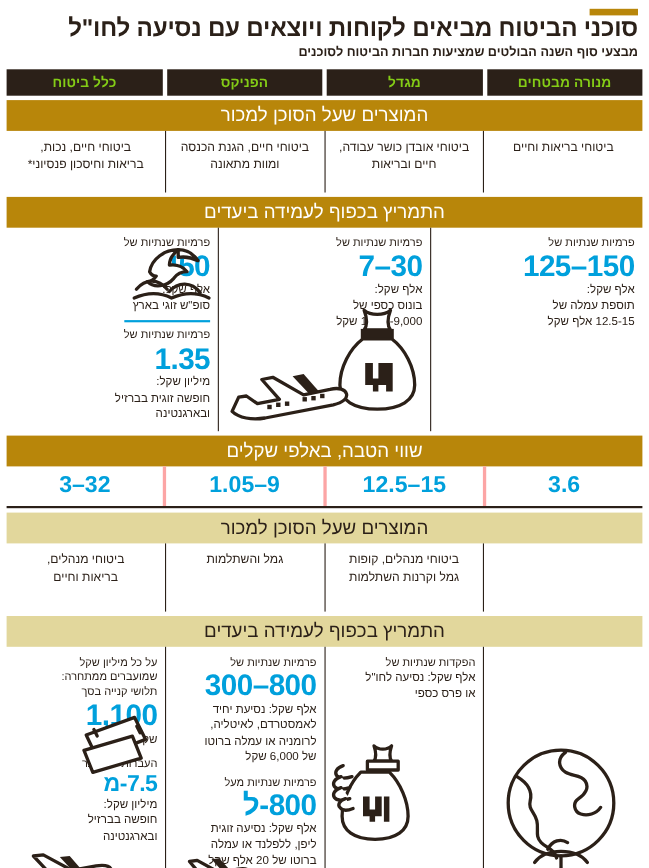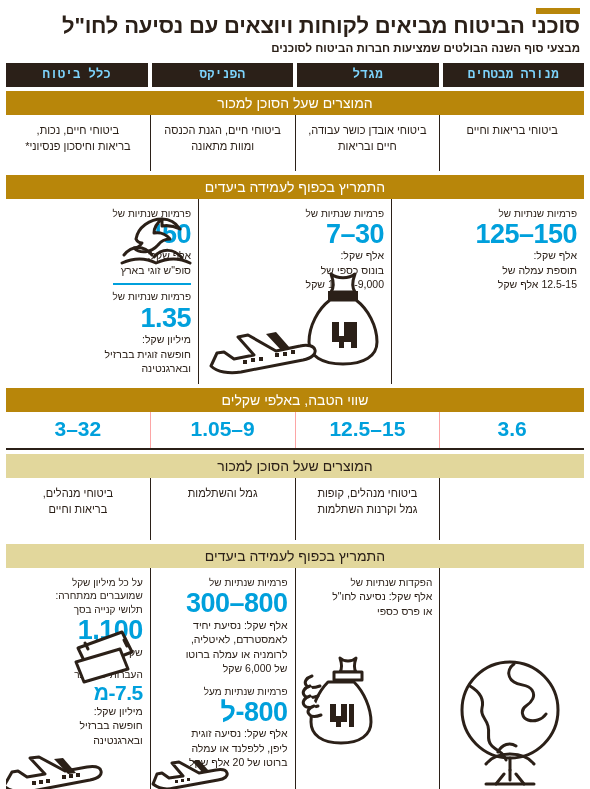--- a/index.html
+++ b/index.html
@@ -18,27 +18,27 @@
     line-height:1.12;
   }
   .subtitle{
     text-align:right;padding:3px 10px 0 10px;
     font-size:11.5px;font-weight:bold;color:#2b2018;
   }
 
   
   .colhead{display:flex;flex-direction:row;gap:4px;margin:9px 6px 0 6px;}
   .colhead .cell{
-    flex:1;background:#2b2018;color:#7dd3fc;text-align:center;
-    font-size:12.5px;font-weight:bold;padding:5px 0 5px 0;letter-spacing:.1px;font-family:Liberation Mono, monospace;
+    flex:1;background:#2b2018;color:#84cc16;text-align:center;
+    font-size:12.5px;font-weight:bold;padding:5px 0 5px 0;letter-spacing:.1px;
   }
 
   
   .band{
-    margin:4px 6px 0 6px;text-align:center;font-size:14px;
+    margin:4px 6px 0 6px;text-align:center;font-size:17px;
     padding:4px 0 4px 0;font-weight:normal;
   }
   .band.gold{background:#b8860a;color:#ffffff;}
   .band.khaki{background:#e2d79c;color:#2b2018;}
 
   
   .row{display:flex;flex-direction:row;margin:0 6px;}
   .row > .col{
     flex:1;position:relative;box-sizing:border-box;
     padding:8px 7px 8px 7px;
@@ -68,21 +68,21 @@
   .big.sm{font-size:21px;}
   .tail{font-size:10.5px;color:#2b2018;line-height:1.38;}
   .divider-line{height:2px;background:#00a0dc;width:78px;margin:6px 0 5px auto;}
   .gap{height:9px;}
 
   
   .row.values > .col{
     text-align:center;font-size:21px;font-weight:bold;color:#00a0dc;
     padding:5px 0 7px 0;direction:ltr;unicode-bidi:plaintext;
   }
-  .row.values > .col + .col{border-right:1px solid #fca5a5;}
+  .row.values > .col + .col{border-right:3px solid #fca5a5;}
 
   
   .art{position:absolute;pointer-events:none;}
   .art svg{display:block;}
   .stroke{fill:none;stroke:#2b2018;stroke-width:3;stroke-linejoin:round;stroke-linecap:round;}
   .fill-dark{fill:#2b2018;}
   .fill-white{fill:#ffffff;}
 </style>
 </head>
 <body>

